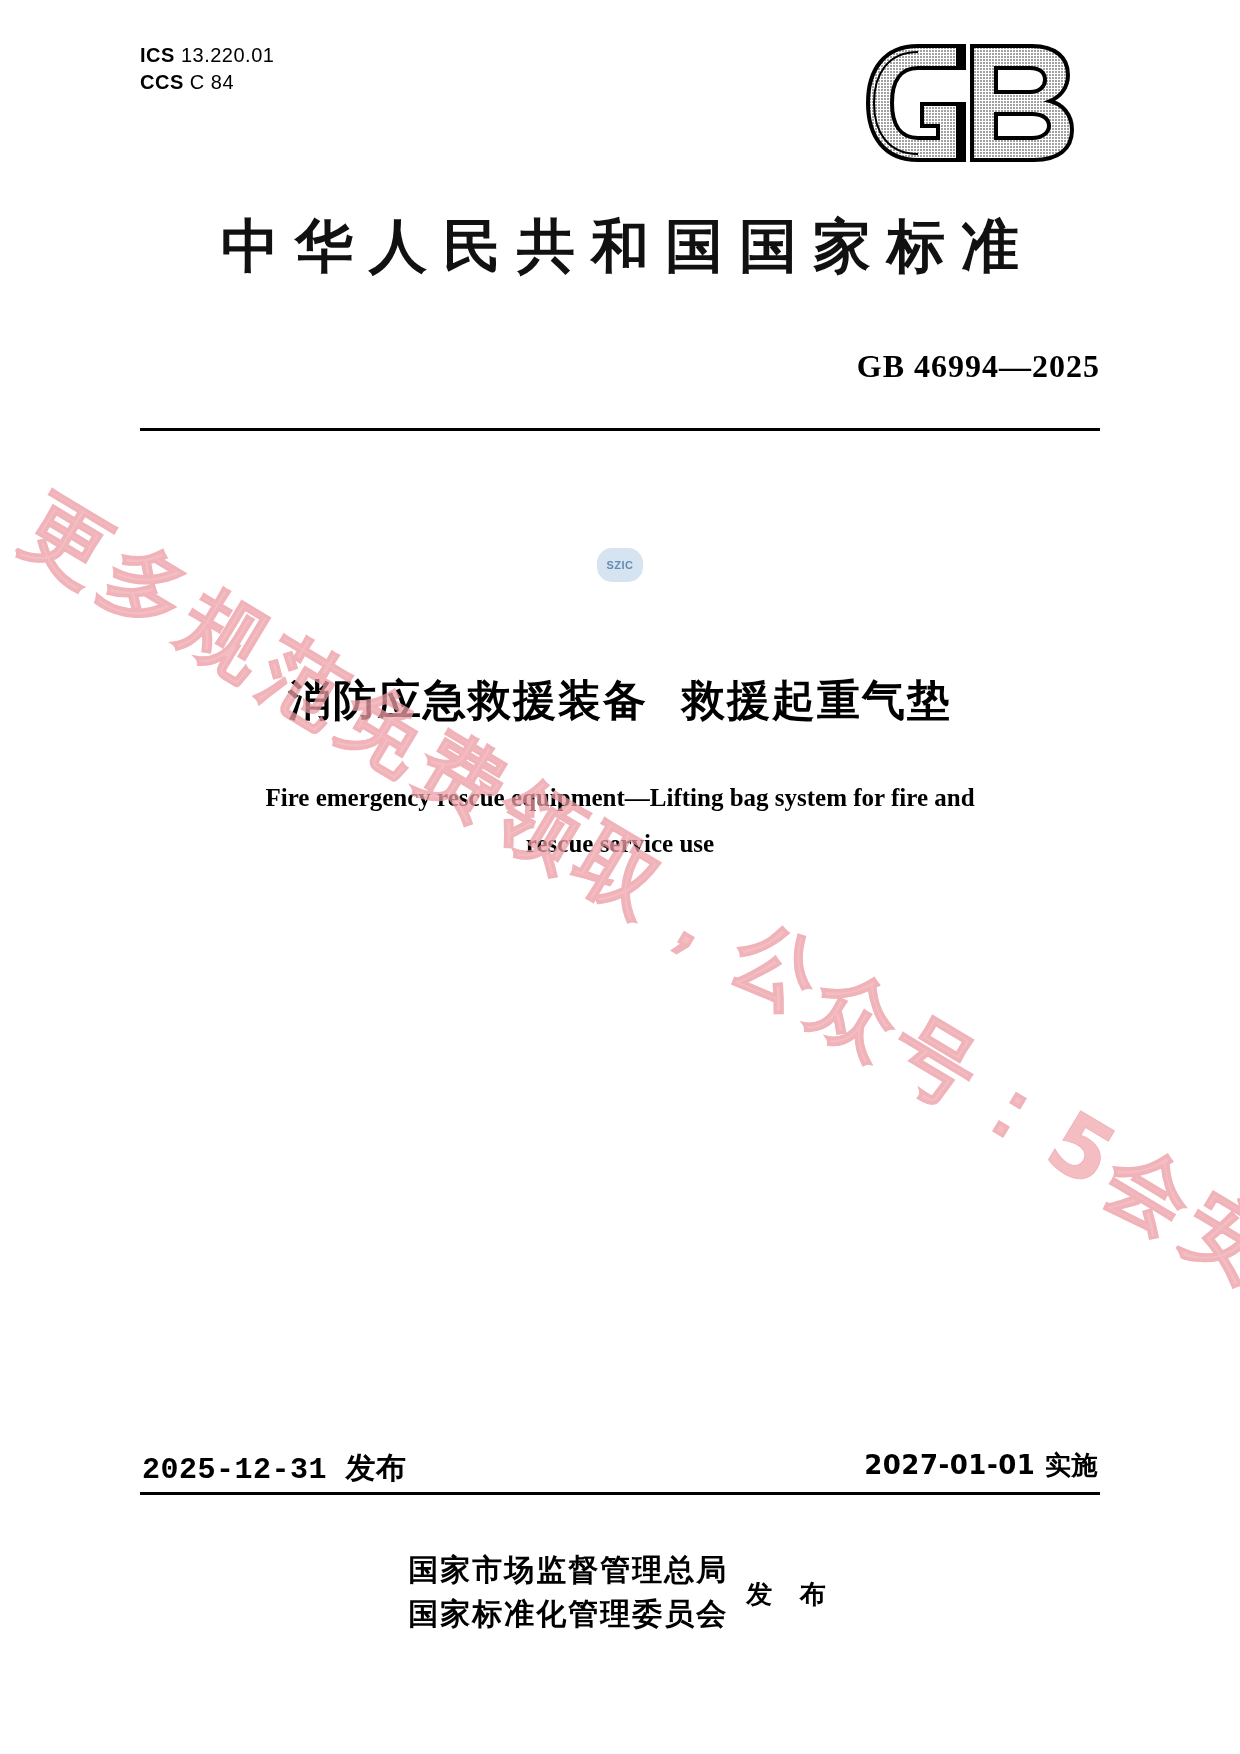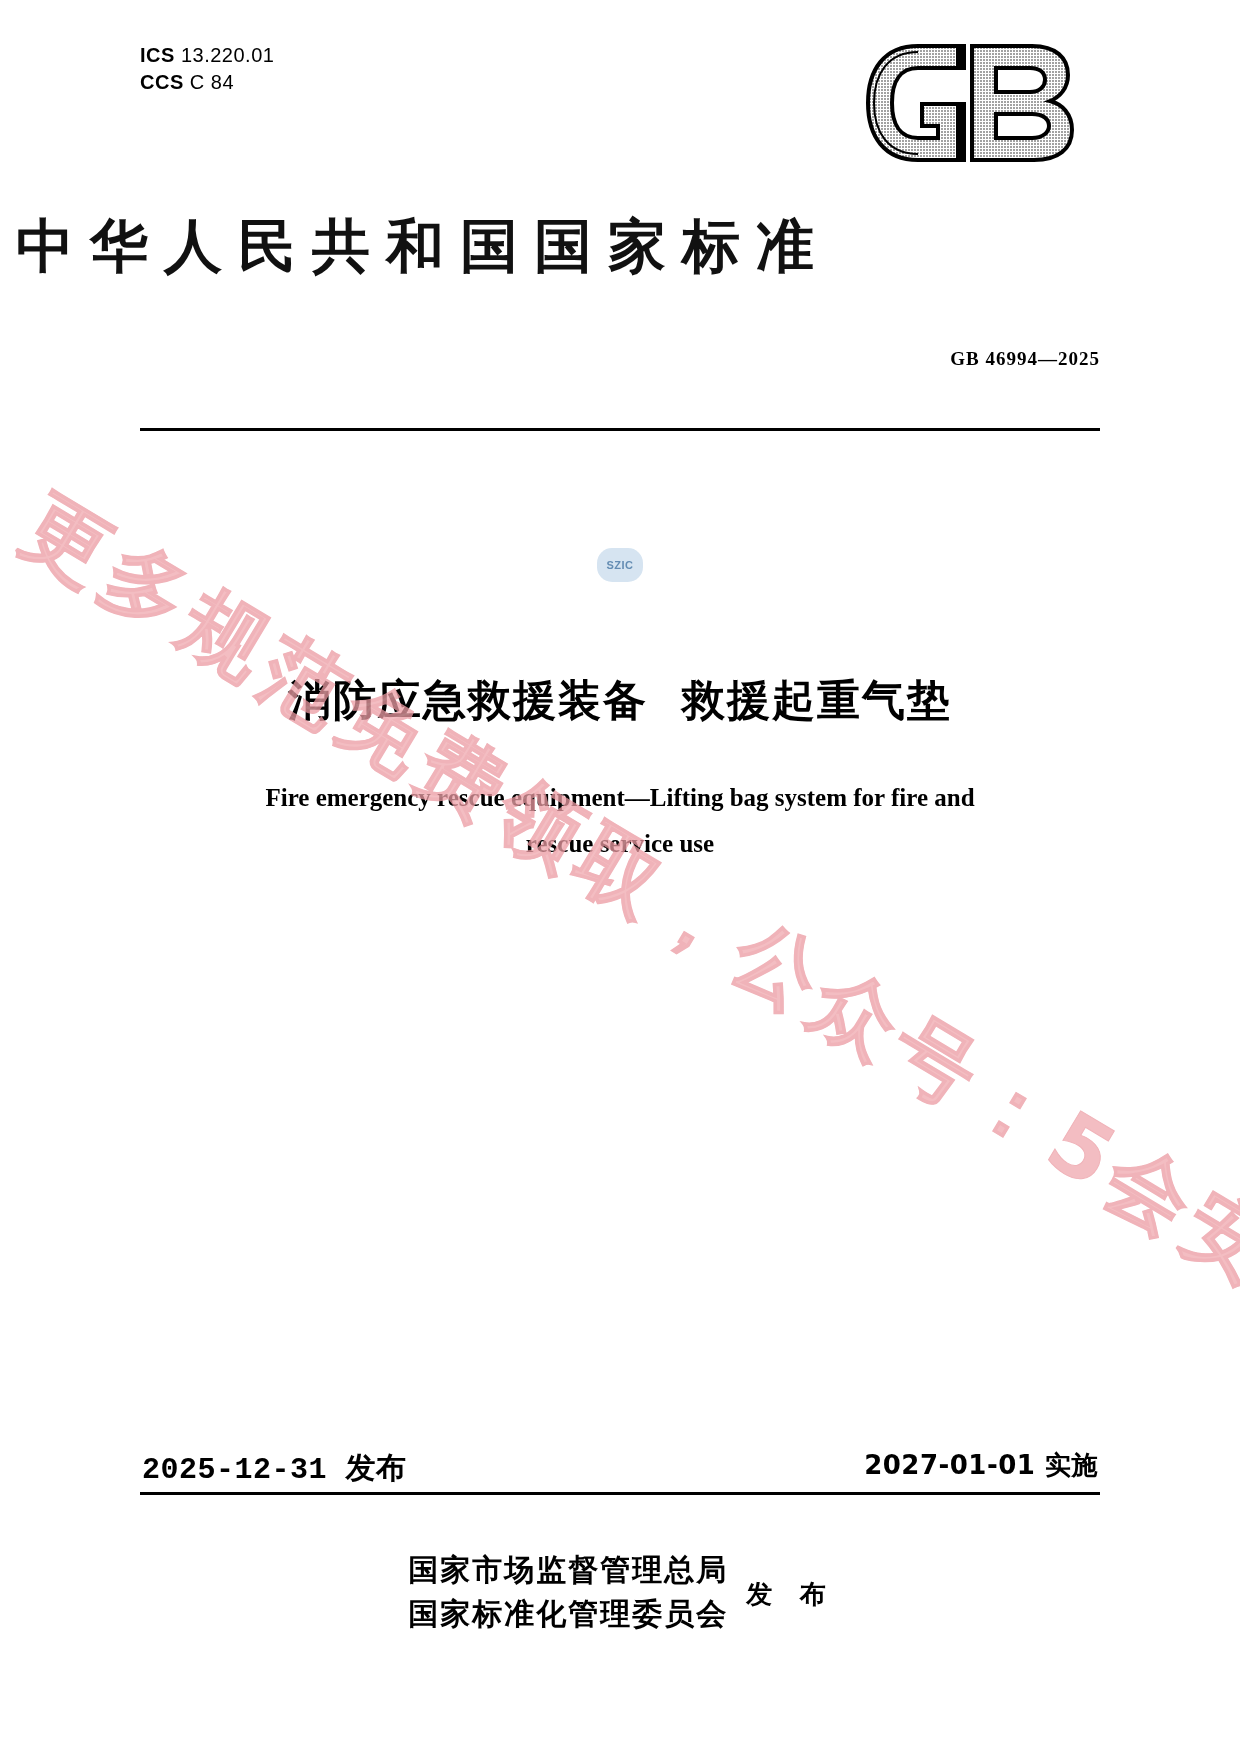--- a/index.html
+++ b/index.html
@@ -43,36 +43,36 @@
     height: 130px;
   }
   .gb-logo svg { display: block; }
 
   
   .nat-title {
     position: absolute;
     left: 0;
     right: 0;
     top: 208px;
-    text-align: left;
+    text-align: center;
     font-family: "DejaVu Sans", "Liberation Sans", sans-serif;
     font-weight: 700;
     font-size: 58px;
     letter-spacing: 16px;
     text-indent: 16px;
     color: #111;
   }
 
   
   .std-no {
     position: absolute;
     right: 140px;
     top: 348px;
     font-family: "Liberation Serif", serif;
-    font-size: 19px;
+    font-size: 32px;
     font-weight: 700;
     letter-spacing: 1px;
   }
 
   
   .rule-top {
     position: absolute;
     left: 140px;
     right: 140px;
     top: 428px;

